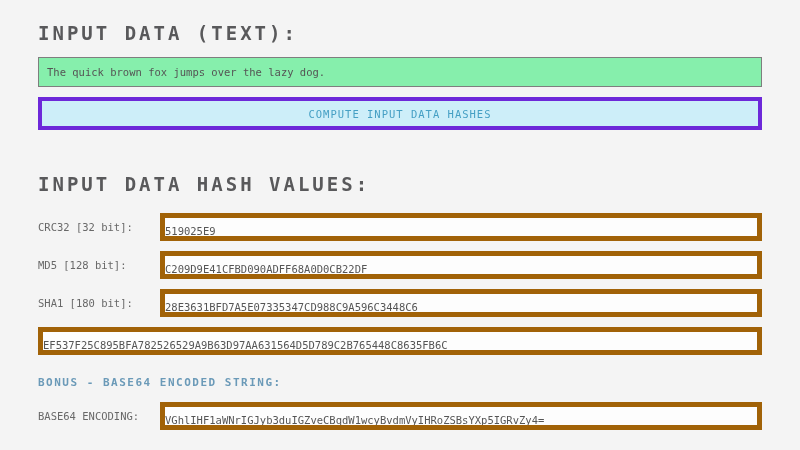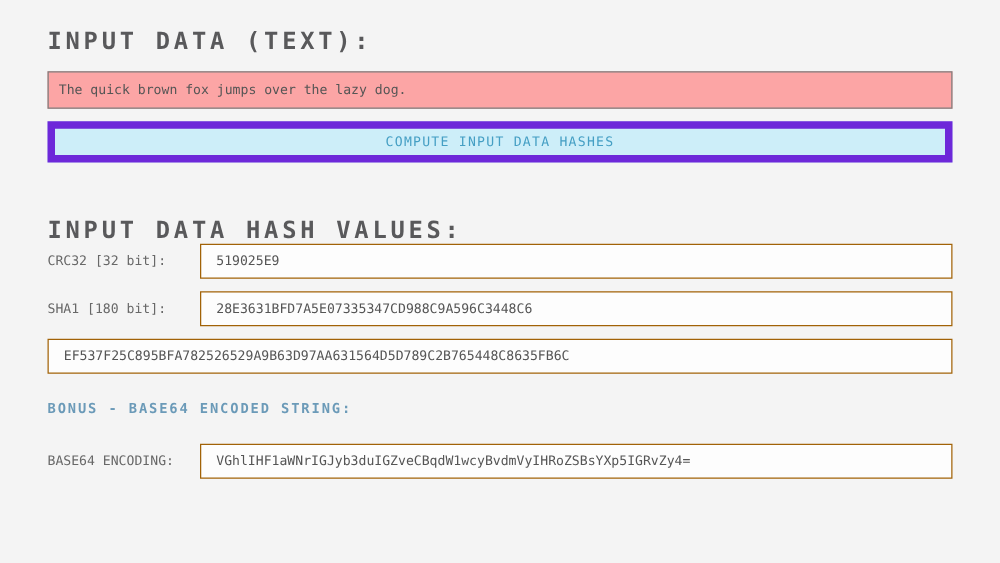--- a/index.html
+++ b/index.html
@@ -19,75 +19,75 @@
     font-weight: bold;
     letter-spacing: 3px;
     color: #59595b;
     white-space: nowrap;
   }
   .input-wrap { margin-top: 13px; }
   .text-input {
     width: 100%;
     height: 30px;
     border: 1px solid #7e7e7e;
-    background: #fca5a5;
+    background: #86efac;
     padding: 0 8px;
     font-family: "DejaVu Sans Mono", "Liberation Mono", monospace;
     font-size: 10.5px;
     color: #555;
     outline: none;
   }
   .compute-btn {
     margin-top: 10px;
     width: 100%;
     height: 33px;
     background: #cdeef9;
-    border: 6px solid #6d28d9;
+    border: 4px solid #6d28d9;
     color: #459fc4;
     font-family: "DejaVu Sans Mono", "Liberation Mono", monospace;
     font-size: 10.5px;
     letter-spacing: 1px;
     cursor: pointer;
     display: block;
   }
   .hash-title { margin-top: 43px; }
-  .rows { }
+  .rows { margin-top: 18px; }
   .row {
     display: flex;
     align-items: center;
     margin-bottom: 10px;
   }
   .row-label {
     width: 122px;
     flex: 0 0 122px;
     font-size: 10.5px;
     color: #686868;
     white-space: nowrap;
   }
   .row-value {
     flex: 1;
     height: 28px;
-    border: 1px solid #a16207;
+    border: 5px solid #a16207;
     background: #fdfdfd;
     font-size: 10.5px;
     color: #555;
     line-height: 26px;
-    padding: 0 12px;
+    padding: 0 0;
     white-space: nowrap;
     overflow: hidden;
   }
   .bonus-title {
     margin-top: 21px;
     font-size: 11px;
     font-weight: bold;
     letter-spacing: 1.5px;
     color: #6b9ab8;
     white-space: nowrap;
   }
-  .base64-row { margin-top: 22px; }
+  .base64-row { margin-top: 13px; }
 </style>
 </head>
 <body>
 
 <div class="page">
 
   <div class="section-title">INPUT DATA (TEXT):</div>
 
   <div class="input-wrap">
     <input class="text-input" type="text" value="The quick brown fox jumps over the lazy dog." style="">
@@ -97,20 +97,24 @@
 
   <div class="section-title hash-title">INPUT DATA HASH VALUES:</div>
 
   <div class="rows">
 
     <div class="row">
       <div class="row-label">CRC32 [32 bit]:</div>
       <div class="row-value">519025E9</div>
     </div>
 
+    <div class="row">
+      <div class="row-label">MD5 [128 bit]:</div>
+      <div class="row-value">C209D9E41CFBD090ADFF68A0D0CB22DF</div>
+    </div>
 
     <div class="row">
       <div class="row-label">SHA1 [180 bit]:</div>
       <div class="row-value">28E3631BFD7A5E07335347CD988C9A596C3448C6</div>
     </div>
 
     <div class="row">
       <div class="row-value">EF537F25C895BFA782526529A9B63D97AA631564D5D789C2B765448C8635FB6C</div>
     </div>
 

